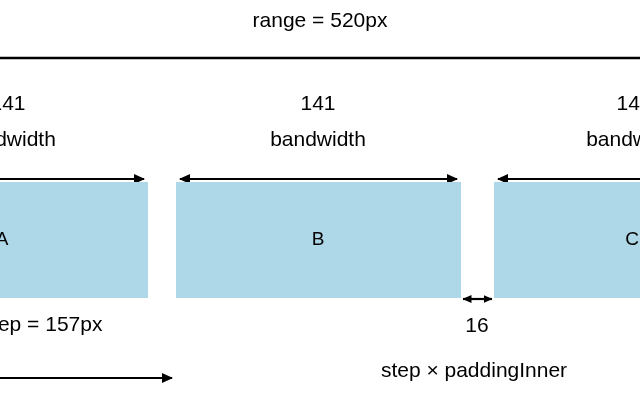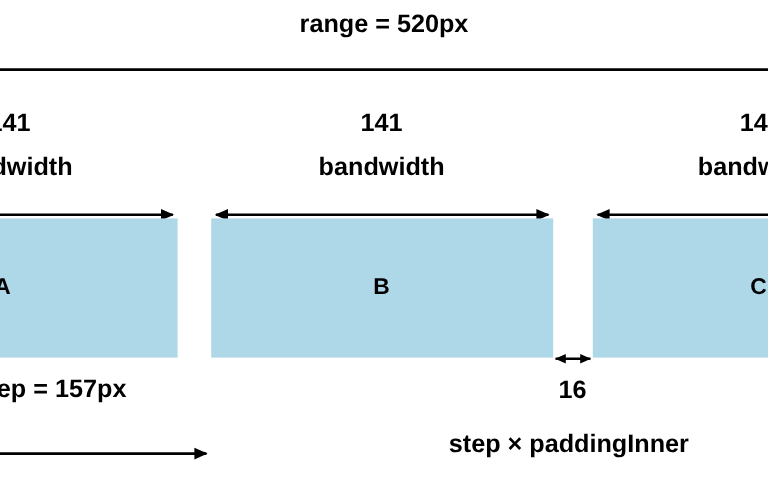--- a/index.html
+++ b/index.html
@@ -7,21 +7,20 @@
     padding: 0;
     background: #ffffff;
   }
   #stage {
     position: relative;
     width: 640px;
     height: 400px;
     overflow: hidden;
     background: #ffffff;
     font-family: "Liberation Sans", sans-serif;
-    font-weight: bold;
   }
   #stage svg {
     position: absolute;
     left: 0;
     top: 0;
     display: block;
   }
   .lbl {
     font-family: "Liberation Sans", sans-serif;
     font-size: 21px;

